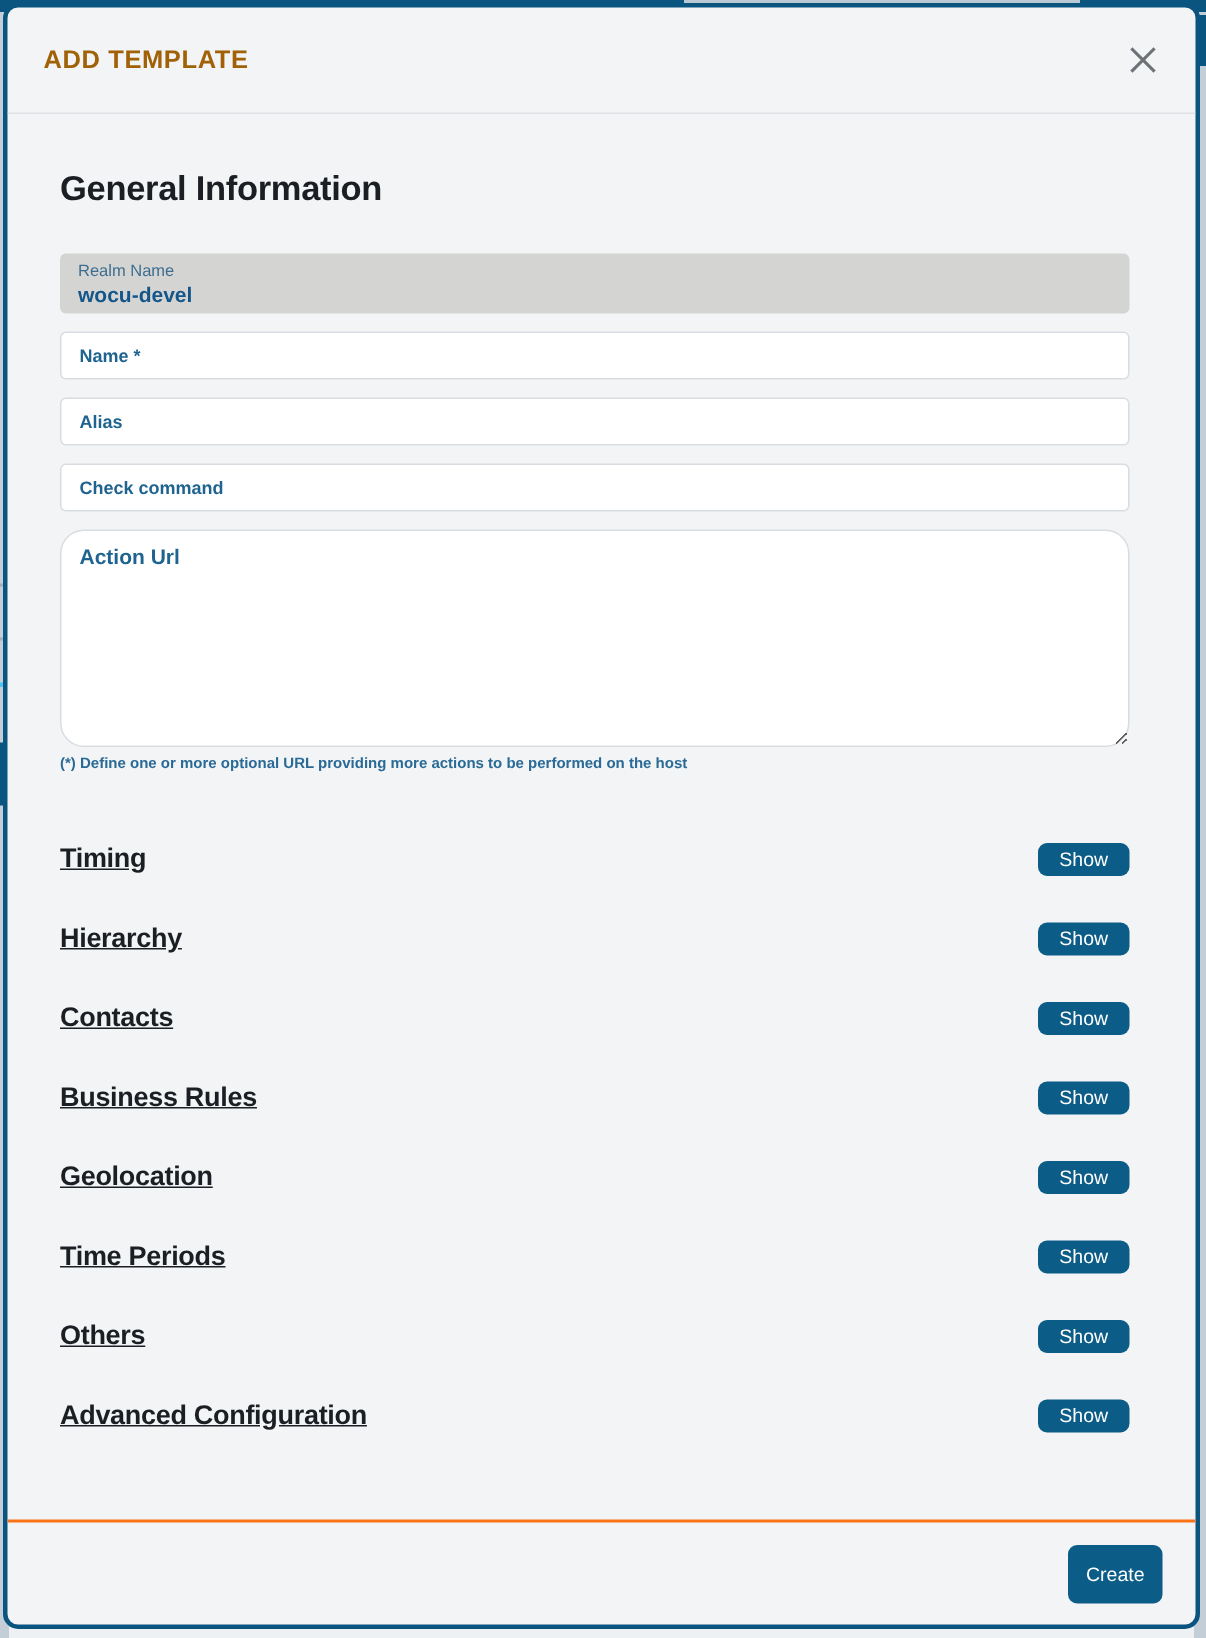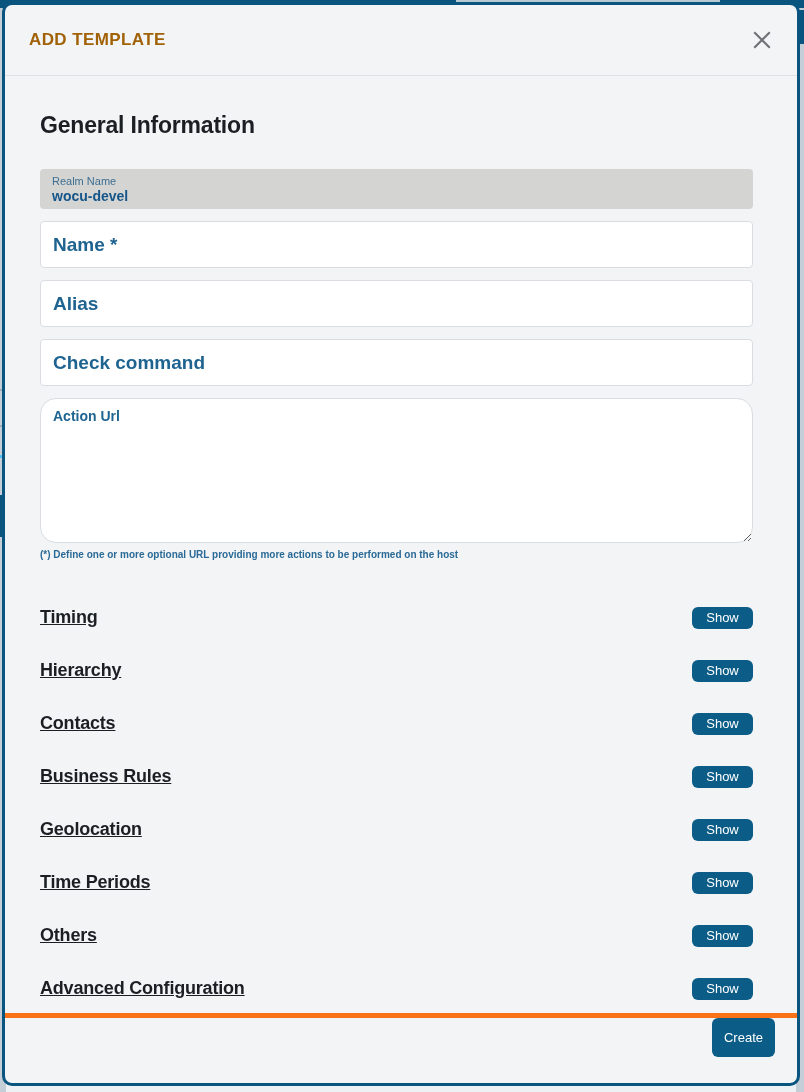--- a/index.html
+++ b/index.html
@@ -135,28 +135,28 @@
     font-size: 14px;
     font-weight: bold;
     color: #14568a;
     line-height: 16px;
   }
 
   
   .text-input {
     display: block;
     width: 100%;
-    height: 47px;
+    height: 32px;
     background: #ffffff;
     border: 1px solid #d9dde1;
     border-radius: 4px;
     padding: 0 12px;
     margin-bottom: 12px;
     font-family: "Liberation Sans", sans-serif;
-    font-size: 19px;
+    font-size: 12px;
     font-weight: bold;
     color: #14568a;
     outline: none;
   }
   .text-input::placeholder {
     color: #1f6490;
     font-weight: bold;
     opacity: 1;
   }
 
@@ -216,22 +216,23 @@
     border-radius: 6px;
     font-family: "Liberation Sans", sans-serif;
     font-size: 13px;
     cursor: pointer;
     flex: 0 0 auto;
   }
 
   
   #modal-footer {
     flex: 0 0 70px;
-    border-top: 5px solid #f97316;
+    border-top: 2px solid #f97316;
     display: flex;
+    align-items: center;
     justify-content: flex-end;
     padding-right: 22px;
   }
   #create-button {
     width: 63px;
     height: 39px;
     background: #0b5c87;
     color: #ffffff;
     border: none;
     border-radius: 6px;

